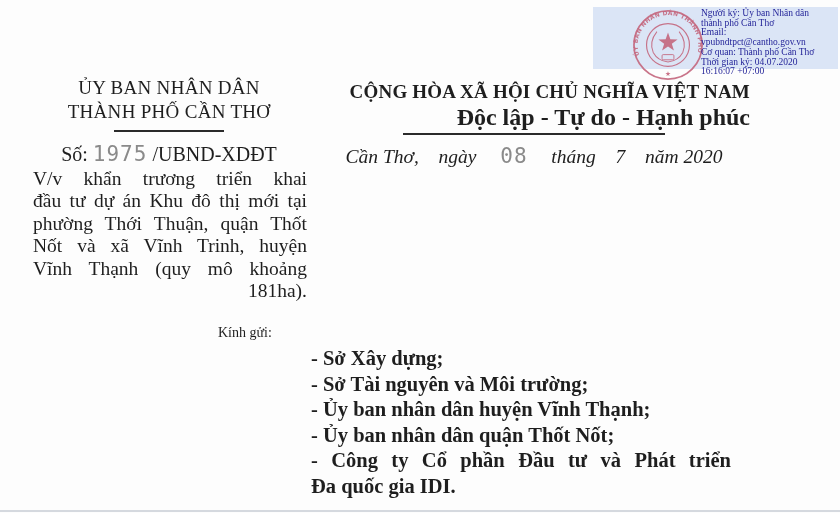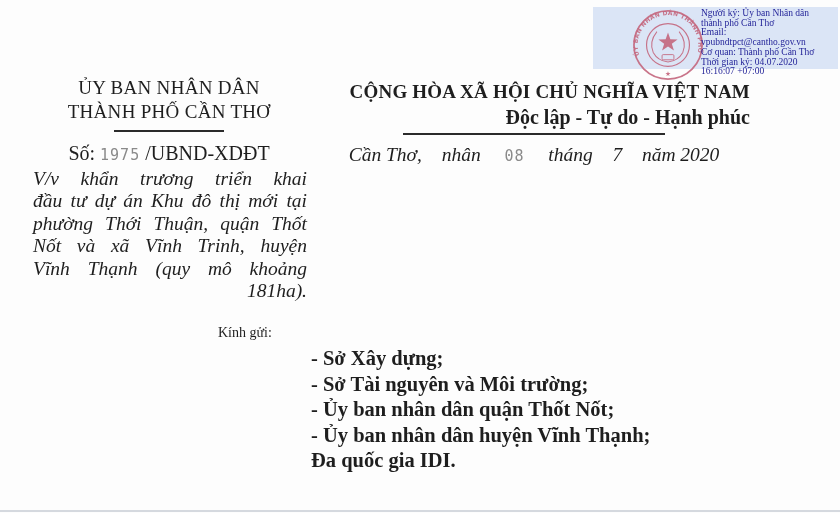--- a/index.html
+++ b/index.html
@@ -38,45 +38,45 @@
     font-size:19px;line-height:24px;letter-spacing:.3px;
   }
   .header-left .rule{
     width:110px;height:0;border-top:2px solid #2b2b2b;margin:6px auto 0;
   }
   .header-right{
     position:absolute;left:318px;top:80px;width:432px;
     text-align:right;font-weight:bold;
   }
   .header-right .line1{font-size:19px;line-height:24px;letter-spacing:.2px;}
-  .header-right .line2{font-size:20px;line-height:26px;}
+  .header-right .line2{font-size:24px;line-height:26px;}
   .header-right .rule{
     width:262px;height:0;border-top:2px solid #2b2b2b;margin:3px auto 0;
   }
 
   
   .doc-number{
     position:absolute;left:35px;top:142px;width:268px;
     text-align:center;font-size:20px;white-space:nowrap;
   }
   .filled{
     font-family:"DejaVu Sans Mono", monospace;
-    color:#8a8a8a;font-size:15px;letter-spacing:1px;font-style:normal;
+    color:#8a8a8a;font-size:21px;letter-spacing:1px;font-style:normal;
   }
   .date-line{
     position:absolute;left:318px;top:144px;width:432px;
     text-align:center;font-style:italic;font-size:19.5px;white-space:nowrap;
   }
   .date-line .gap{display:inline-block;width:14px;}
   .date-line .gap-s{display:inline-block;width:10px;}
 
   
   .subject{
     position:absolute;left:33px;top:168px;width:274px;
-    font-size:19.5px;line-height:22.4px;font-style:italic;
+    font-size:19.5px;line-height:22.4px;
   }
   .subject .jline{text-align:justify;text-align-last:justify;}
   .subject .lastline{text-align:right;}
 
   
   .salutation{
     position:absolute;left:218px;top:325px;
     font-size:14px;
   }
   .recipients{
@@ -138,21 +138,21 @@
 
   <div class="doc-number">
     <span>Số:</span>
     <span class="filled">1975</span>
     <span>/UBND-XDĐT</span>
   </div>
 
   <div class="date-line">
     <span>Cần Thơ,</span>
     <span class="gap-s"></span>
-    <span>nhân</span>
+    <span>ngày</span>
     <span class="gap"></span>
     <span class="filled">08</span>
     <span class="gap"></span>
     <span>tháng</span>
     <span class="gap-s"></span>
     <span>7</span>
     <span class="gap-s"></span>
     <span>năm</span>
     <span>2020</span>
   </div>
@@ -164,19 +164,20 @@
     <div class="jline">Nốt và xã Vĩnh Trinh, huyện</div>
     <div class="jline">Vĩnh Thạnh (quy mô khoảng</div>
     <div class="lastline">181ha).</div>
   </div>
 
   <div class="salutation">Kính gửi:</div>
 
   <div class="recipients">
     <div>- Sở Xây dựng;</div>
     <div>- Sở Tài nguyên và Môi trường;</div>
+    <div>- Ủy ban nhân dân huyện Vĩnh Thạnh;</div>
     <div>- Ủy ban nhân dân quận Thốt Nốt;</div>
-    <div>- Ủy ban nhân dân huyện Vĩnh Thạnh;</div>
+    <div class="jline">- Công ty Cổ phần Đầu tư và Phát triển</div>
     <div>Đa quốc gia IDI.</div>
   </div>
 
   <div class="bottom-edge"></div>
 </div>
 
 </body></html>

